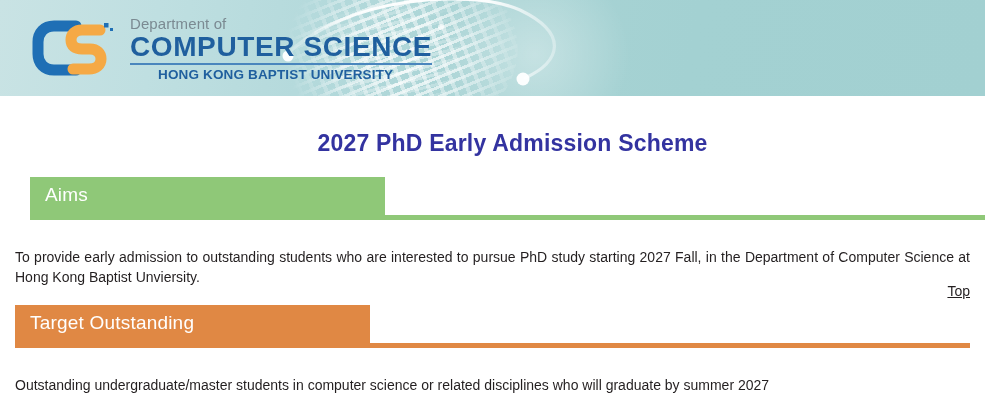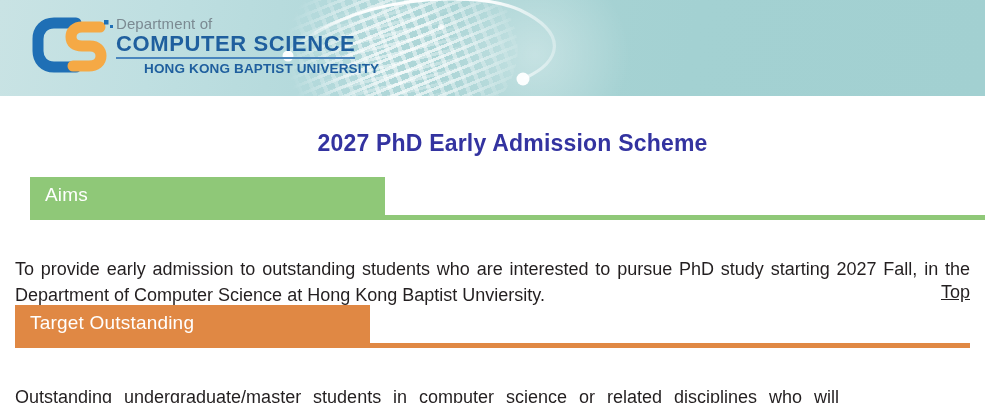--- a/index.html
+++ b/index.html
@@ -78,31 +78,32 @@
   }
   .header-arc { position: absolute; left: 0; top: 0; pointer-events: none; }
 
   
   .logo-block {
     position: absolute;
     left: 30px;
     top: 14px;
     display: flex;
     align-items: center;
+    gap: 14px;
   }
   .logo-mark { width: 86px; height: 62px; display: block; }
   .logo-text { line-height: 1; padding-top: 2px; }
   .logo-dept {
     font-size: 15px;
     color: #7b8a92;
     letter-spacing: .1px;
     margin-bottom: 2px;
   }
   .logo-cs {
-    font-size: 22px;
+    font-size: 28px;
     font-weight: 600;
     color: #1f5f9e;
     letter-spacing: .6px;
     border-bottom: 2px solid #4a86bd;
     padding-bottom: 2px;
     margin-bottom: 3px;
     display: inline-block;
   }
   .logo-uni {
     font-size: 13.5px;
@@ -151,33 +152,33 @@
     position: absolute;
     left: 15px;
     top: 7px;
     font-size: 19px;
     color: #ffffff;
     letter-spacing: .2px;
     white-space: nowrap;
   }
 
   .section-body {
-    margin: 16px 15px;
-    font-size: 18px;
+    margin: 7px 15px;
+    font-size: 14px;
     color: #231f20;
     line-height: 1.45;
     text-align: justify;
   }
 
   .top-link-row {
     margin: 0 15px;
     text-align: right;
   }
   .top-link {
-    font-size: 18px;
+    font-size: 14px;
     color: #231f20;
     text-decoration: underline;
     cursor: pointer;
   }
 
   
   .block-aims-banner { position: absolute; top: 81px; left: 15px; width: 985px; }
   .block-aims-body   { position: absolute; top: 144px; left: 0; width: 985px; }
   .block-top-link    { position: absolute; top: 186px; left: 0; width: 985px; }
   .block-tp-banner   { position: absolute; top: 209px; left: 0; width: 985px; }

